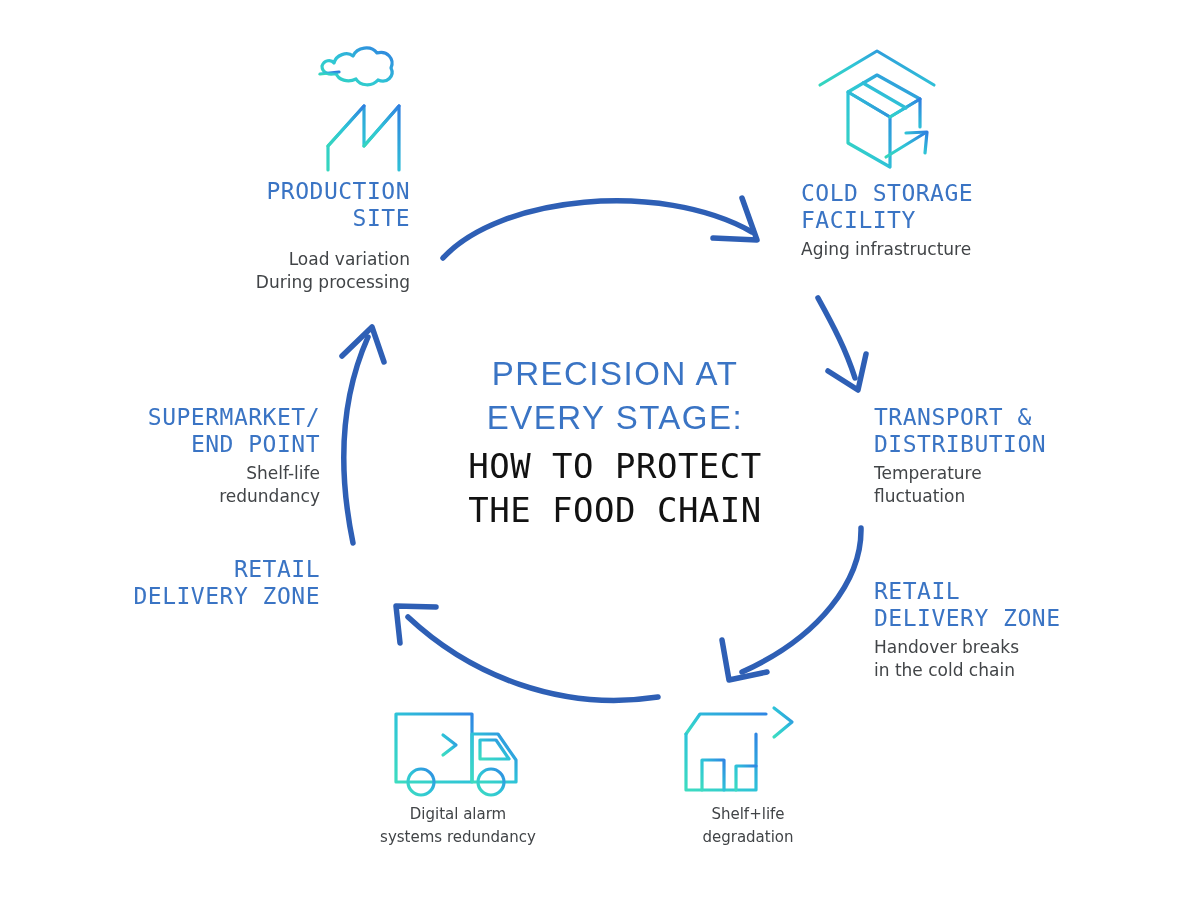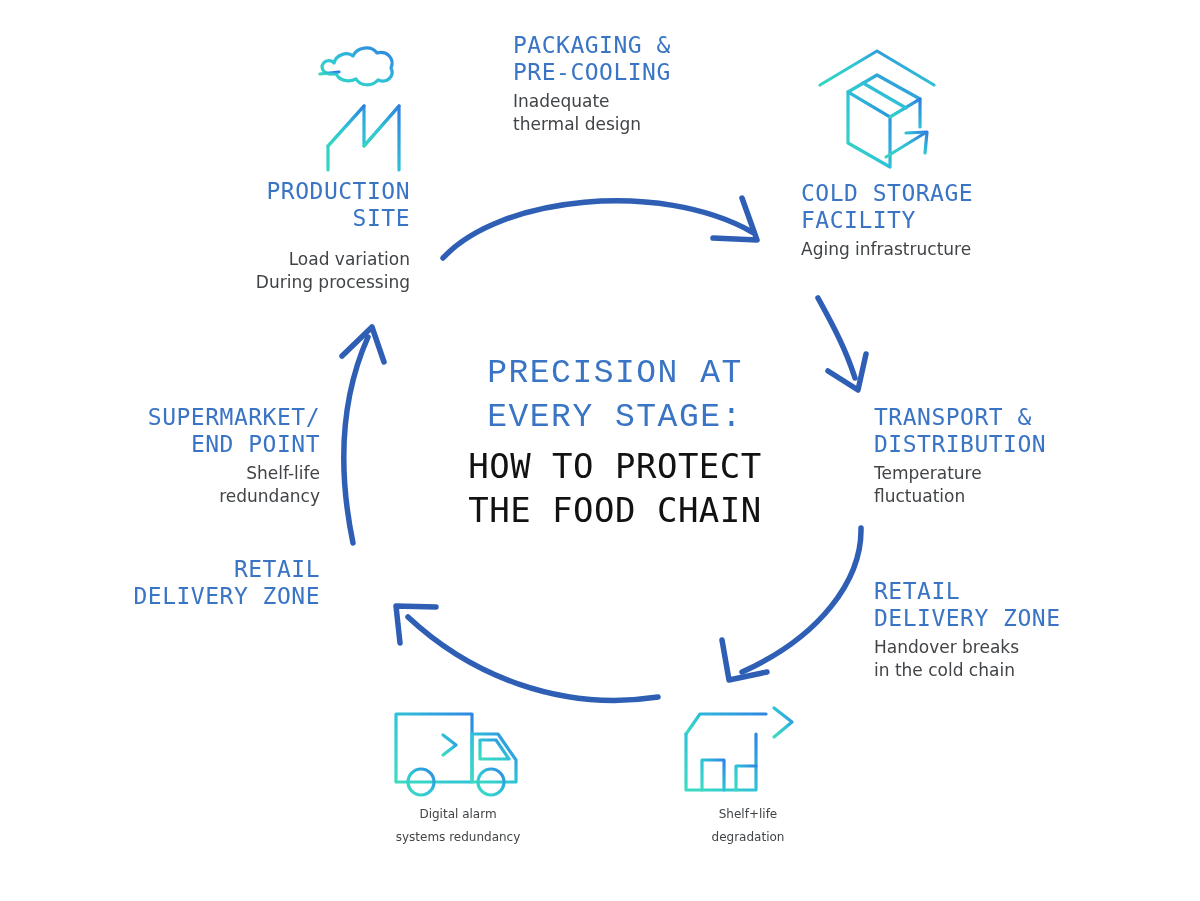--- a/index.html
+++ b/index.html
@@ -32,28 +32,28 @@
   .stage-sub {
     font-family: "DejaVu Sans", sans-serif;
     font-size: 17px;
     line-height: 23px;
     color: #414447;
     white-space: pre-line;
     font-weight: 400;
   }
   .icon-caption {
     font-family: "DejaVu Sans", sans-serif;
-    font-size: 12px;
+    font-size: 15px;
     line-height: 23px;
     color: #414447;
     white-space: pre-line;
     text-align: center;
   }
   .center-title-blue {
-    font-family: Liberation Mono, monospace;
+    font-family: Liberation Sans, sans-serif;
     font-size: 33px;
     line-height: 44px;
     letter-spacing: 1.5px;
     color: #3a74c4;
     text-align: center;
     white-space: pre-line;
   }
   .center-title-black {
     font-family: "DejaVu Sans Mono", monospace;
     font-size: 34px;
@@ -209,26 +209,20 @@
 THE FOOD CHAIN</div>
   </div>
 
   <div class="abs align-right" style="left:175px;top:178px;width:235px;text-align:right;">
     <div class="stage-title">PRODUCTION
 SITE</div>
     <div class="stage-sub" style="margin-top:16px;">Load variation
 During processing</div>
   </div>
 
-  <div class="abs align-left" style="left:513px;top:32px;width:260px;">
-    <div class="stage-title">PACKAGING &amp;
-PRE-COOLING</div>
-    <div class="stage-sub" style="margin-top:4px;">Inadequate
-thermal design</div>
-  </div>
 
   <div class="abs align-left" style="left:801px;top:180px;width:280px;">
     <div class="stage-title">COLD STORAGE
 FACILITY</div>
     <div class="stage-sub" style="margin-top:4px;">Aging infrastructure</div>
   </div>
 
   <div class="abs align-left" style="left:874px;top:404px;width:260px;">
     <div class="stage-title">TRANSPORT &amp;
 DISTRIBUTION</div>

